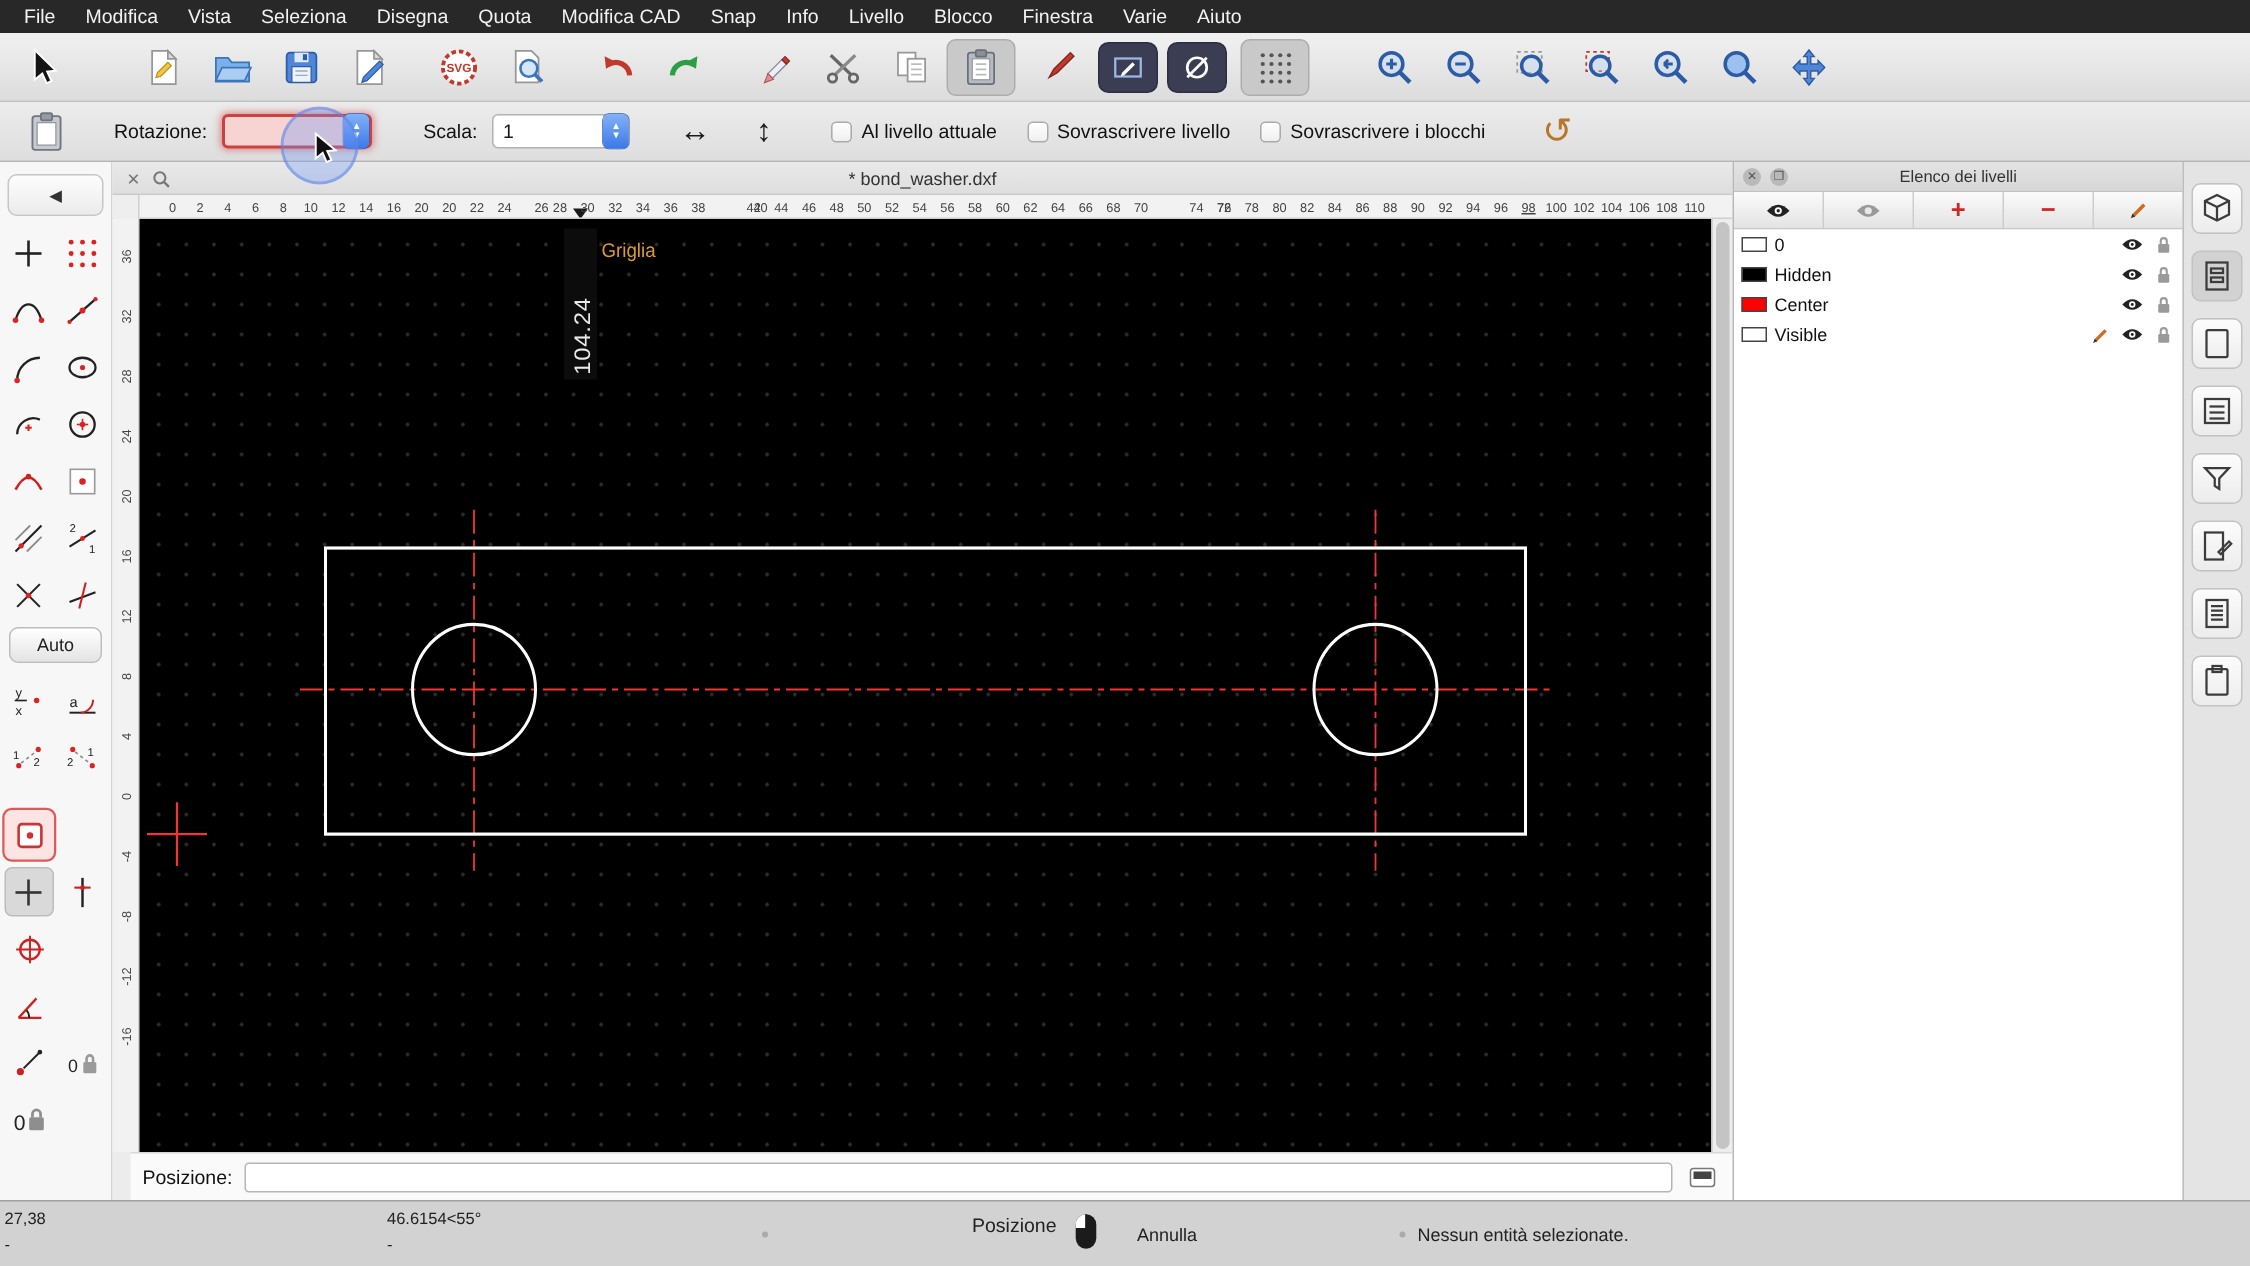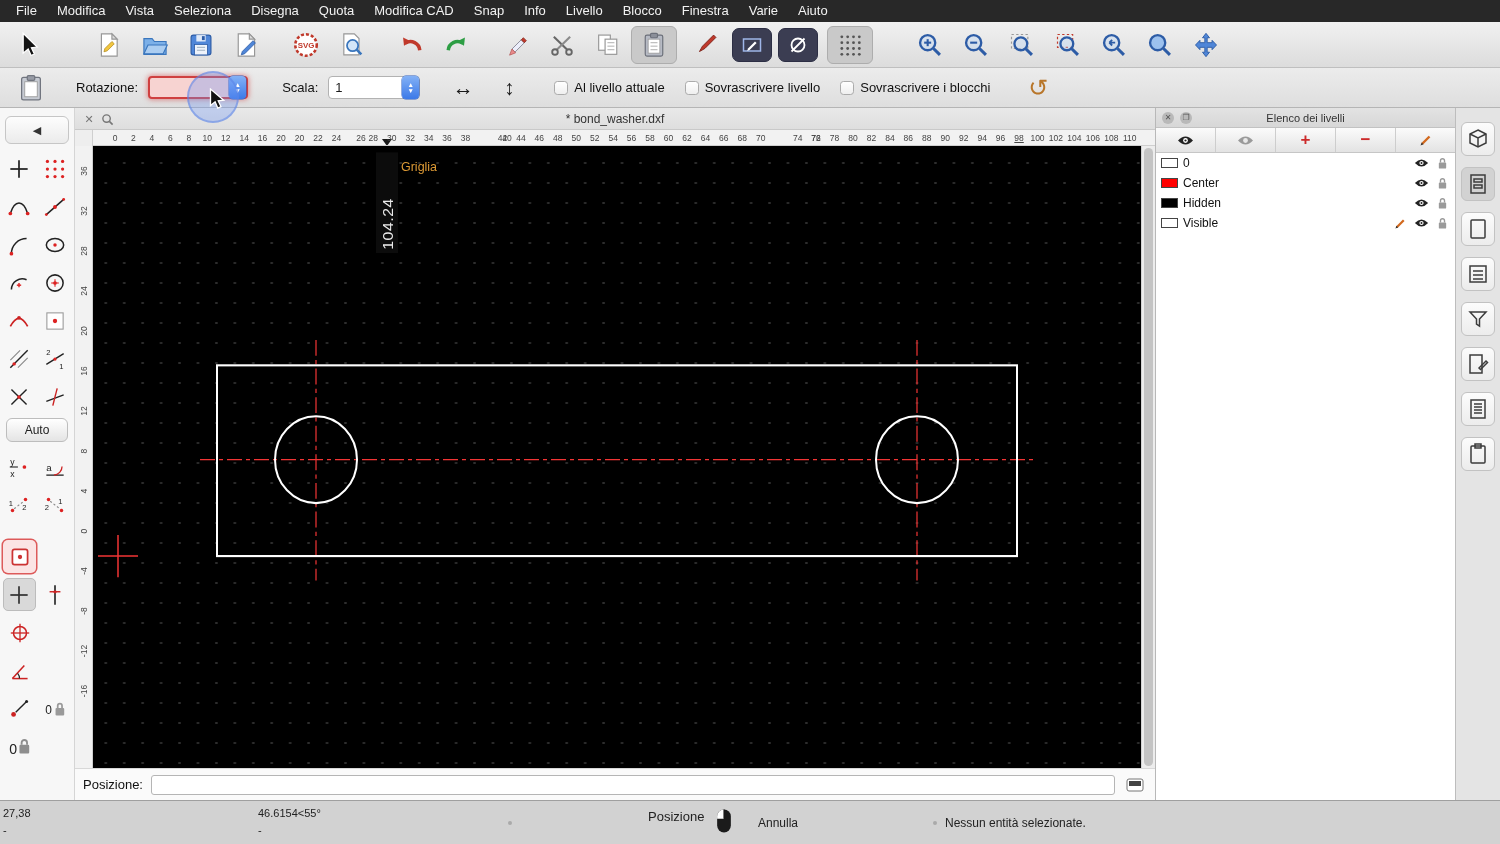--- a/index.html
+++ b/index.html
@@ -81,21 +81,21 @@
   .grid-text{fill:#dd9a35;font-size:12.5px;}
   .v-scroll{width:14px;background:#ededed;border-left:1px solid #d3d3d3;position:relative;}
   .v-thumb{position:absolute;left:2px;right:2px;top:2px;bottom:2px;background:#c4c4c4;border-radius:5px;}
   .hscroll-row{height:14px;display:flex;align-items:center;background:#ececec;border-top:1px solid #d8d8d8;}
   .h-track{margin-left:18px;width:1012px;height:12px;position:relative;}
   .h-thumb{position:absolute;left:190px;width:632px;top:1px;height:10px;background:#8f8f8f;border-radius:5px;}
   .zoom-ind{margin-left:auto;margin-right:4px;font-size:12px;color:#222;white-space:nowrap;}
   .cmd-history{height:21px;background:#fff;border-top:1px solid #c2c2c2;display:flex;align-items:center;padding-left:10px;gap:5px;}
   .cmd-label{color:#1414cc;font-style:italic;font-size:12.5px;}
   .cmd-value{color:#1414cc;font-size:12.5px;}
-  .pos-row{height:32px;background:#fafafa;border-top:1px solid #d8d8d8;display:flex;align-items:center;padding:0 8px;gap:8px;}
+  .pos-row{height:32px;background:#fafafa;border-top:1px solid #d8d8d8;display:flex;align-items:center;padding:0 8px;gap:8px;margin-left:12px;}
   .pos-label{font-size:13px;color:#111;white-space:nowrap;}
   .pos-input{flex:1;height:20px;border:1px solid #b5b5b5;border-radius:3px;background:#fff;font-size:12px;padding:0 4px;outline:none;}
   .pos-btn{width:24px;height:20px;display:flex;align-items:center;justify-content:center;}
 
   
   .right-panel{position:absolute;left:1155px;top:0;width:300px;height:692px;background:#fff;border-left:1px solid #b8b8b8;display:flex;flex-direction:column;}
   .rp-header{height:20px;background:linear-gradient(#e3e3e3,#d7d7d7);border-bottom:1px solid #c2c2c2;position:relative;display:flex;align-items:center;justify-content:center;}
   .rp-title{font-size:11px;color:#333;}
   .rp-circle{position:absolute;top:4px;width:12px;height:12px;border-radius:50%;background:#b9b9b9;color:#555;font-size:8px;line-height:12px;text-align:center;}
   .rp-circle.c1{left:6px;}
@@ -794,22 +794,22 @@
             </svg>
     </span>
     <span class="lr-icon">
       <svg width="11" height="13" viewBox="0 0 12 14">
               <rect x="2" y="6" width="8" height="6.5" rx="1" fill="#9a9a9a"></rect>
               <path d="M3.8 6 V4 a2.2 2.2 0 0 1 4.4 0 V6" fill="none" stroke="#9a9a9a" stroke-width="1.5"></path>
             </svg>
     </span>
   </div>
         <div class="layer-row">
-    <span class="swatch" style="background: rgb(255, 0, 0);"></span>
-    <span class="layer-name">Center</span>
+    <span class="swatch" style="background: rgb(0, 0, 0);"></span>
+    <span class="layer-name">Hidden</span>
     <span class="lr-icon" style="visibility: hidden;">
       <svg width="13" height="13" viewBox="0 0 14 14">
               <path d="M3 11 L10.5 3.5" stroke="#d2691e" stroke-width="2.4"></path>
               <path d="M1.5 12.5 l1.2-3 1.8 1.8z" fill="#333"></path>
             </svg>
     </span>
     <span class="lr-icon">
       <svg width="15" height="10" viewBox="0 0 17 11">
               <path d="M1 5.5 Q8.5 -2.5 16 5.5 Q8.5 13.5 1 5.5Z" fill="#222"></path>
               <circle cx="8.5" cy="5.5" r="2.4" fill="#fff"></circle>
@@ -817,22 +817,22 @@
             </svg>
     </span>
     <span class="lr-icon">
       <svg width="11" height="13" viewBox="0 0 12 14">
               <rect x="2" y="6" width="8" height="6.5" rx="1" fill="#9a9a9a"></rect>
               <path d="M3.8 6 V4 a2.2 2.2 0 0 1 4.4 0 V6" fill="none" stroke="#9a9a9a" stroke-width="1.5"></path>
             </svg>
     </span>
   </div>
         <div class="layer-row">
-    <span class="swatch" style="background: rgb(0, 0, 0);"></span>
-    <span class="layer-name">Hidden</span>
+    <span class="swatch" style="background: rgb(255, 0, 0);"></span>
+    <span class="layer-name">Center</span>
     <span class="lr-icon" style="visibility: hidden;">
       <svg width="13" height="13" viewBox="0 0 14 14">
               <path d="M3 11 L10.5 3.5" stroke="#d2691e" stroke-width="2.4"></path>
               <path d="M1.5 12.5 l1.2-3 1.8 1.8z" fill="#333"></path>
             </svg>
     </span>
     <span class="lr-icon">
       <svg width="15" height="10" viewBox="0 0 17 11">
               <path d="M1 5.5 Q8.5 -2.5 16 5.5 Q8.5 13.5 1 5.5Z" fill="#222"></path>
               <circle cx="8.5" cy="5.5" r="2.4" fill="#fff"></circle>

